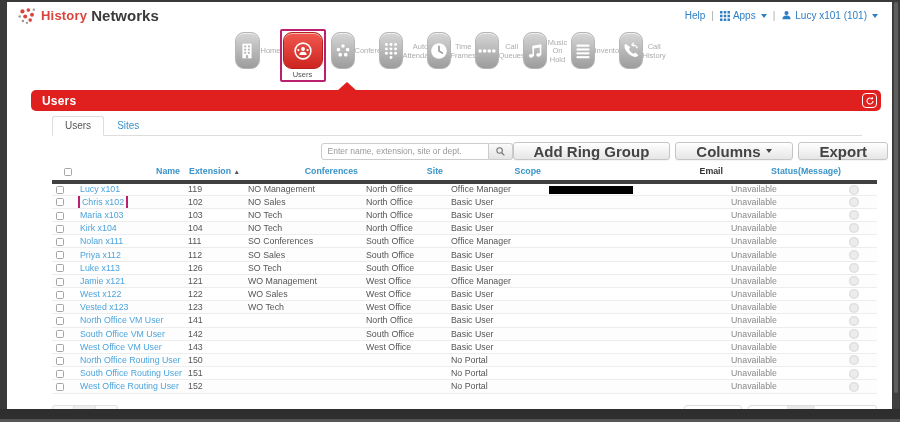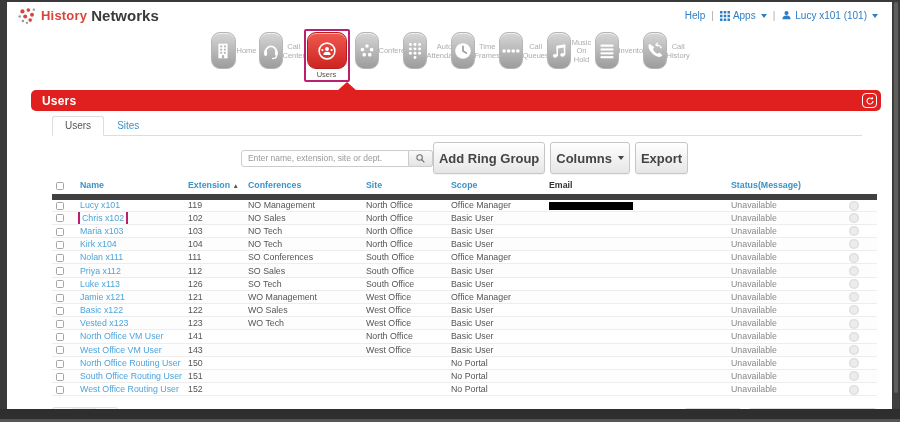--- a/index.html
+++ b/index.html
@@ -35,32 +35,32 @@
   .titlebar { background:#e0201f; border-radius:5px; height:21px; display:flex; align-items:center; justify-content:space-between; padding:0 4px 0 11px; }
   .titlebar h1 { font-size:12px; color:#fff; font-weight:bold; letter-spacing:.2px; }
   .refresh-btn { width:15px; height:15px; border:1.5px solid #fff; border-radius:4px; display:flex; align-items:center; justify-content:center; cursor:pointer; }
 
   
   .tabs { margin:4px 30px 0 45px; display:flex; border-bottom:1px solid #ddd; height:21px; align-items:flex-end; }
   .tab { font-size:10px; padding:3px 12px 4px; cursor:pointer; color:#3a93c9; border:1px solid transparent; margin-bottom:-1px; }
   .tab.active { color:#555; background:#fff; border:1px solid #ddd; border-bottom-color:#fff; border-radius:3px 3px 0 0; }
 
   
-  .toolbar { margin:6px 15px 0 45px; display:flex; justify-content:center; align-items:center; }
+  .toolbar { margin:6px 4px 0 45px; display:flex; justify-content:flex-end; align-items:center; }
   .searchwrap { display:flex; }
   .search-input { width:168px; height:17px; border:1px solid #ccc; border-radius:3px 0 0 3px; font-size:8.5px; padding:0 6px; color:#555; font-family:"Liberation Sans",sans-serif; }
   .search-input::placeholder { color:#999; }
   .search-btn { height:17px; width:24px; border:1px solid #ccc; border-left:none; border-radius:0 3px 3px 0; background:linear-gradient(#fafafa,#e4e4e4); display:flex; align-items:center; justify-content:center; cursor:pointer; }
   .btngroup { display:flex; gap:5px; }
-  .btn { height:32px; border:1px solid #c6c6c6; border-radius:3px; background:linear-gradient(#ffffff,#e6e6e6); font-size:13px; font-weight:bold; color:#444; padding:0 5px; display:flex; align-items:center; gap:4px; cursor:pointer; box-shadow:0 1px 1px rgba(0,0,0,.05); }
+  .btn { height:18px; border:1px solid #c6c6c6; border-radius:3px; background:linear-gradient(#ffffff,#e6e6e6); font-size:15px; font-weight:bold; color:#444; padding:0 20px; display:flex; align-items:center; gap:4px; cursor:pointer; box-shadow:0 1px 1px rgba(0,0,0,.05); }
   .btn .caret { border-top-color:#444; }
 
   
   table { border-collapse:collapse; table-layout:fixed; margin:3px 15px 0 45px; width:825px; }
-  th { text-align:left; font-size:8.8px; color:#3a93c9; font-weight:bold; padding:3px 4px 4px; border-bottom:6px solid #404040; white-space:nowrap; overflow:hidden; cursor:pointer; }
+  th { text-align:right; font-size:8.8px; color:#3a93c9; font-weight:bold; padding:3px 4px 4px; border-bottom:4px solid #404040; white-space:nowrap; overflow:hidden; cursor:pointer; }
   th.dark { color:#333; }
   .sort-arrow { color:#555; font-size:6.5px; }
   td { font-size:8.8px; color:#555; padding:0 4px; height:13.2px; border-bottom:1px solid #ededed; white-space:nowrap; overflow:hidden; }
   tbody tr:nth-child(even) td { background:#fdfdfd; }
   a.lnk { color:#4da4dc; text-decoration:none; cursor:pointer; }
   a.lnk.annotated { border:2px solid #bb1f6d; padding:16px 2px; margin-left:-2px; }
   .cb { display:inline-block; width:8px; height:8px; border:1px solid #a5a5a5; border-radius:1.5px; background:#fff; vertical-align:middle; cursor:pointer; }
   .redact { display:none; width:84px; height:8px; background:#000; vertical-align:middle; }
   .muted { color:#888; }
   .row-icon { display:inline-block; width:10px; height:10px; border-radius:50%; background:#ececec; box-shadow:inset 0 0 0 1.5px #e0e0e0; vertical-align:middle; }
@@ -144,31 +144,20 @@
               <rect x="13" y="6" width="2" height="2"></rect>
               <rect x="9" y="9.5" width="2" height="2"></rect>
               <rect x="13" y="9.5" width="2" height="2"></rect>
               <rect x="9" y="13" width="2" height="2"></rect>
               <rect x="13" y="13" width="2" height="2"></rect>
               <rect x="10.8" y="16.5" width="2.4" height="3.5"></rect>
             </g>
           </svg>
       </div>
       <div class="nav-label">Home</div>
-    </div>
-    <div class="nav-item">
-      <div class="nav-btn">
-        <svg width="22" height="22" viewBox="0 0 24 24">
-            <path d="M6 13 a6 6 0 0 1 12 0" stroke="#fff" stroke-width="2" fill="none"></path>
-            <rect x="4.5" y="11.5" width="3.2" height="6" rx="1.6" fill="#fff"></rect>
-            <rect x="16.3" y="11.5" width="3.2" height="6" rx="1.6" fill="#fff"></rect>
-            <path d="M18 17.5 q0 2.8 -5 2.8" stroke="#fff" stroke-width="1.4" fill="none"></path>
-          </svg>
-      </div>
-      <div class="nav-label">Call Center</div>
     </div>
     <div class="nav-item active">
       <div class="nav-annot">
         <div class="nav-btn red">
           <svg width="22" height="22" viewBox="0 0 24 24">
               <circle cx="12" cy="12" r="8.6" fill="none" stroke="#fff" stroke-width="1.7"></circle>
               <circle cx="12" cy="9.8" r="2.1" fill="#fff"></circle>
               <path d="M8 16.3 a4 3.6 0 0 1 8 0 z" fill="#fff"></path>
               <circle cx="7" cy="11" r="1.2" fill="#fff"></circle>
               <circle cx="17" cy="11" r="1.2" fill="#fff"></circle>
@@ -421,21 +410,21 @@
       <td>121</td>
       <td>WO Management</td>
       <td>West Office</td>
       <td>Office Manager</td>
       <td></td>
       <td class="muted">Unavailable</td>
       <td><span class="row-icon"></span></td>
     </tr>
         <tr>
       <td><span class="cb"></span></td>
-      <td><a class="lnk">Basic x122</a></td>
+      <td><a class="lnk">West x122</a></td>
       <td>122</td>
       <td>WO Sales</td>
       <td>West Office</td>
       <td>Basic User</td>
       <td></td>
       <td class="muted">Unavailable</td>
       <td><span class="row-icon"></span></td>
     </tr>
         <tr>
       <td><span class="cb"></span></td>
@@ -447,20 +436,31 @@
       <td></td>
       <td class="muted">Unavailable</td>
       <td><span class="row-icon"></span></td>
     </tr>
         <tr>
       <td><span class="cb"></span></td>
       <td><a class="lnk">North Office VM User</a></td>
       <td>141</td>
       <td></td>
       <td>North Office</td>
+      <td>Basic User</td>
+      <td></td>
+      <td class="muted">Unavailable</td>
+      <td><span class="row-icon"></span></td>
+    </tr>
+        <tr>
+      <td><span class="cb"></span></td>
+      <td><a class="lnk">South Office VM User</a></td>
+      <td>142</td>
+      <td></td>
+      <td>South Office</td>
       <td>Basic User</td>
       <td></td>
       <td class="muted">Unavailable</td>
       <td><span class="row-icon"></span></td>
     </tr>
         <tr>
       <td><span class="cb"></span></td>
       <td><a class="lnk">West Office VM User</a></td>
       <td>143</td>
       <td></td>

